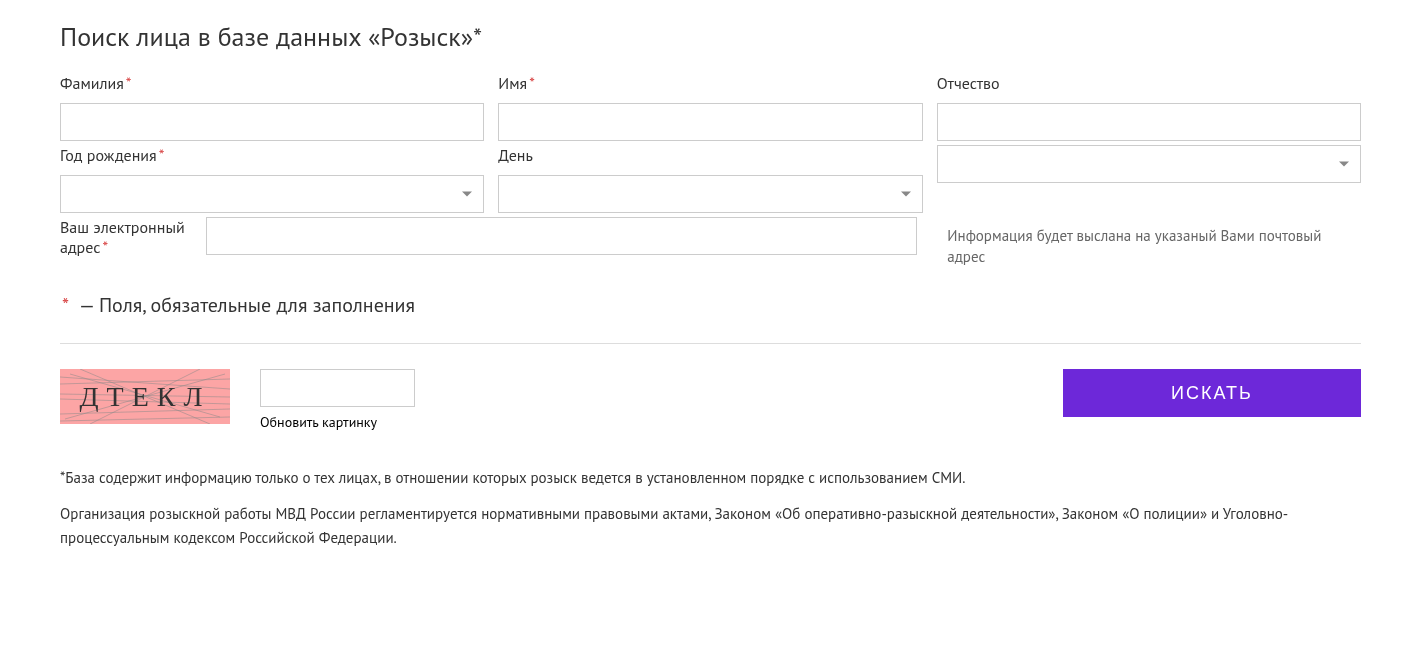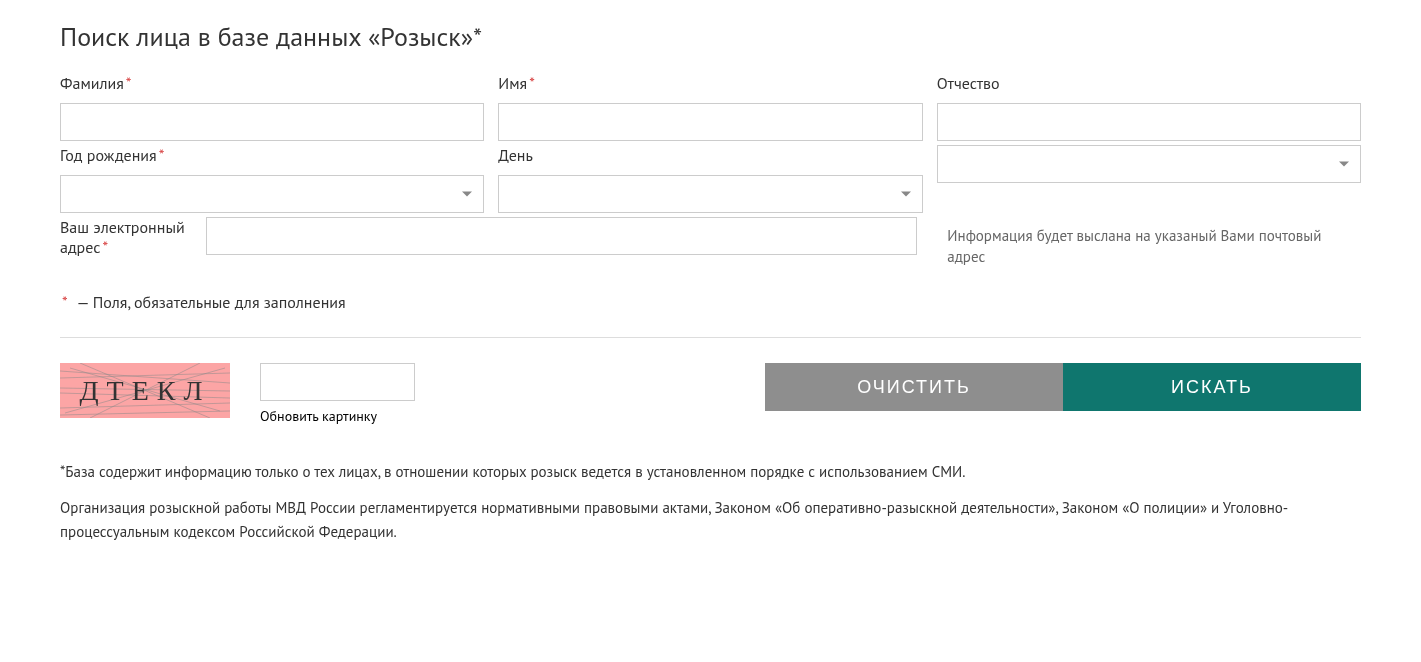--- a/index.html
+++ b/index.html
@@ -74,21 +74,21 @@
     }
     .info-text {
       font-size: 15px;
       color: #666666;
       padding-top: 5px;
       line-height: 1.4;
     }
     .legend-row {
       margin-top: 25px;
       margin-bottom: 25px;
-      font-size: 16px;
+      font-size: 20px;
       color: #333333;
     }
     .legend-row .required-star {
       margin-right: 6px;
     }
     .divider {
       border: none;
       border-top: 1px solid #dddddd;
       margin-bottom: 25px;
     }
@@ -152,21 +152,21 @@
       border: none;
       font-size: 18px;
       letter-spacing: 2px;
       cursor: pointer;
       color: #ffffff;
     }
     .btn-clear {
       background: #8e8e8e;
     }
     .btn-search {
-      background: #0f766e;
+      background: #6d28d9;
     }
     .footnote {
       font-size: 15px;
       color: #333333;
       line-height: 1.6;
       margin-bottom: 12px;
     }
     .email-row {
       display: flex;
       gap: 30px;
@@ -271,19 +271,18 @@
         <line x1="0" y1="25" x2="170" y2="28" stroke="#888" stroke-width="0.5"></line>
       </svg>
       <span class="captcha-letters">ДТЕКЛ</span>
     </div>
   </div>
   <div class="captcha-input-wrapper">
     <input type="text" class="captcha-input" style="">
     <a class="refresh-link">Обновить картинку</a>
   </div>
   <div class="button-group">
-    <button class="btn btn-clear">ОЧИСТИТЬ</button>
     <button class="btn btn-search">ИСКАТЬ</button>
   </div>
 </div>
 
 <p class="footnote">*База содержит информацию только о тех лицах, в отношении которых розыск ведется в установленном порядке с использованием СМИ.</p>
 <p class="footnote">Организация розыскной работы МВД России регламентируется нормативными правовыми актами, Законом «Об оперативно-разыскной деятельности», Законом «О полиции» и Уголовно-процессуальным кодексом Российской Федерации.</p>
 
 </body></html>

